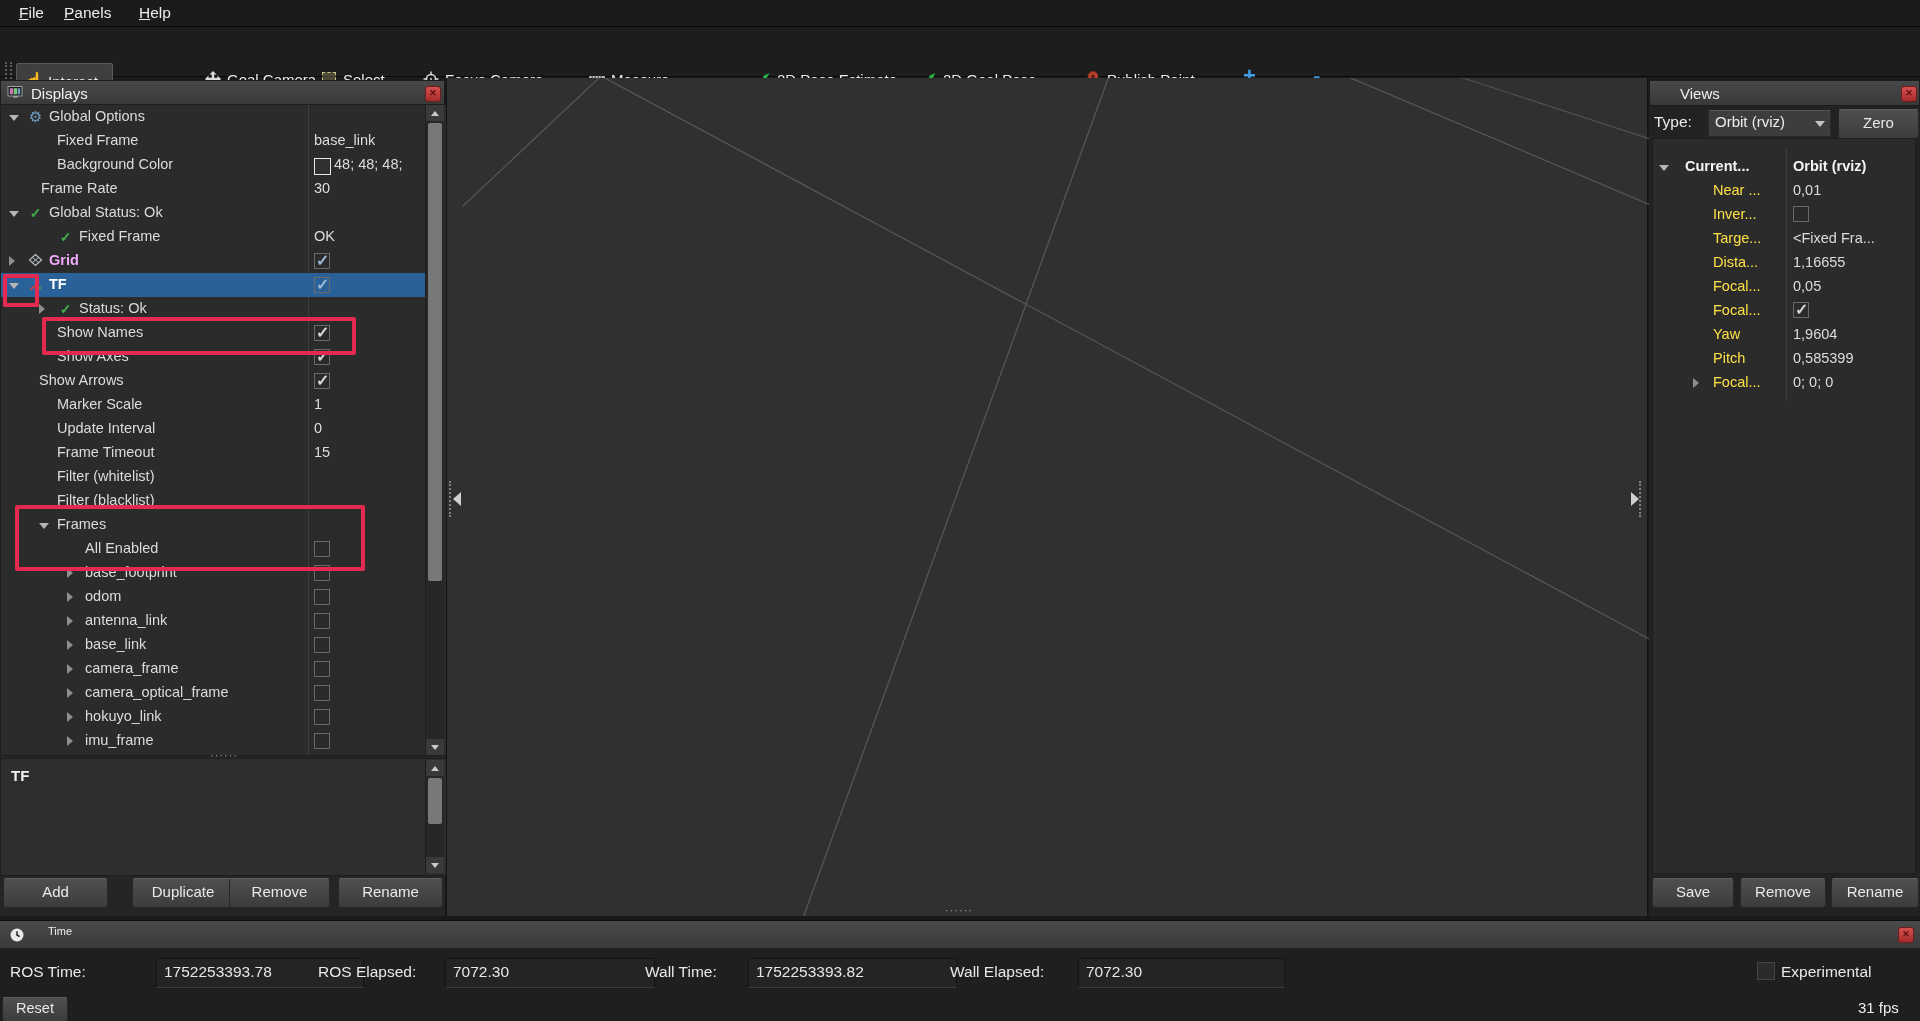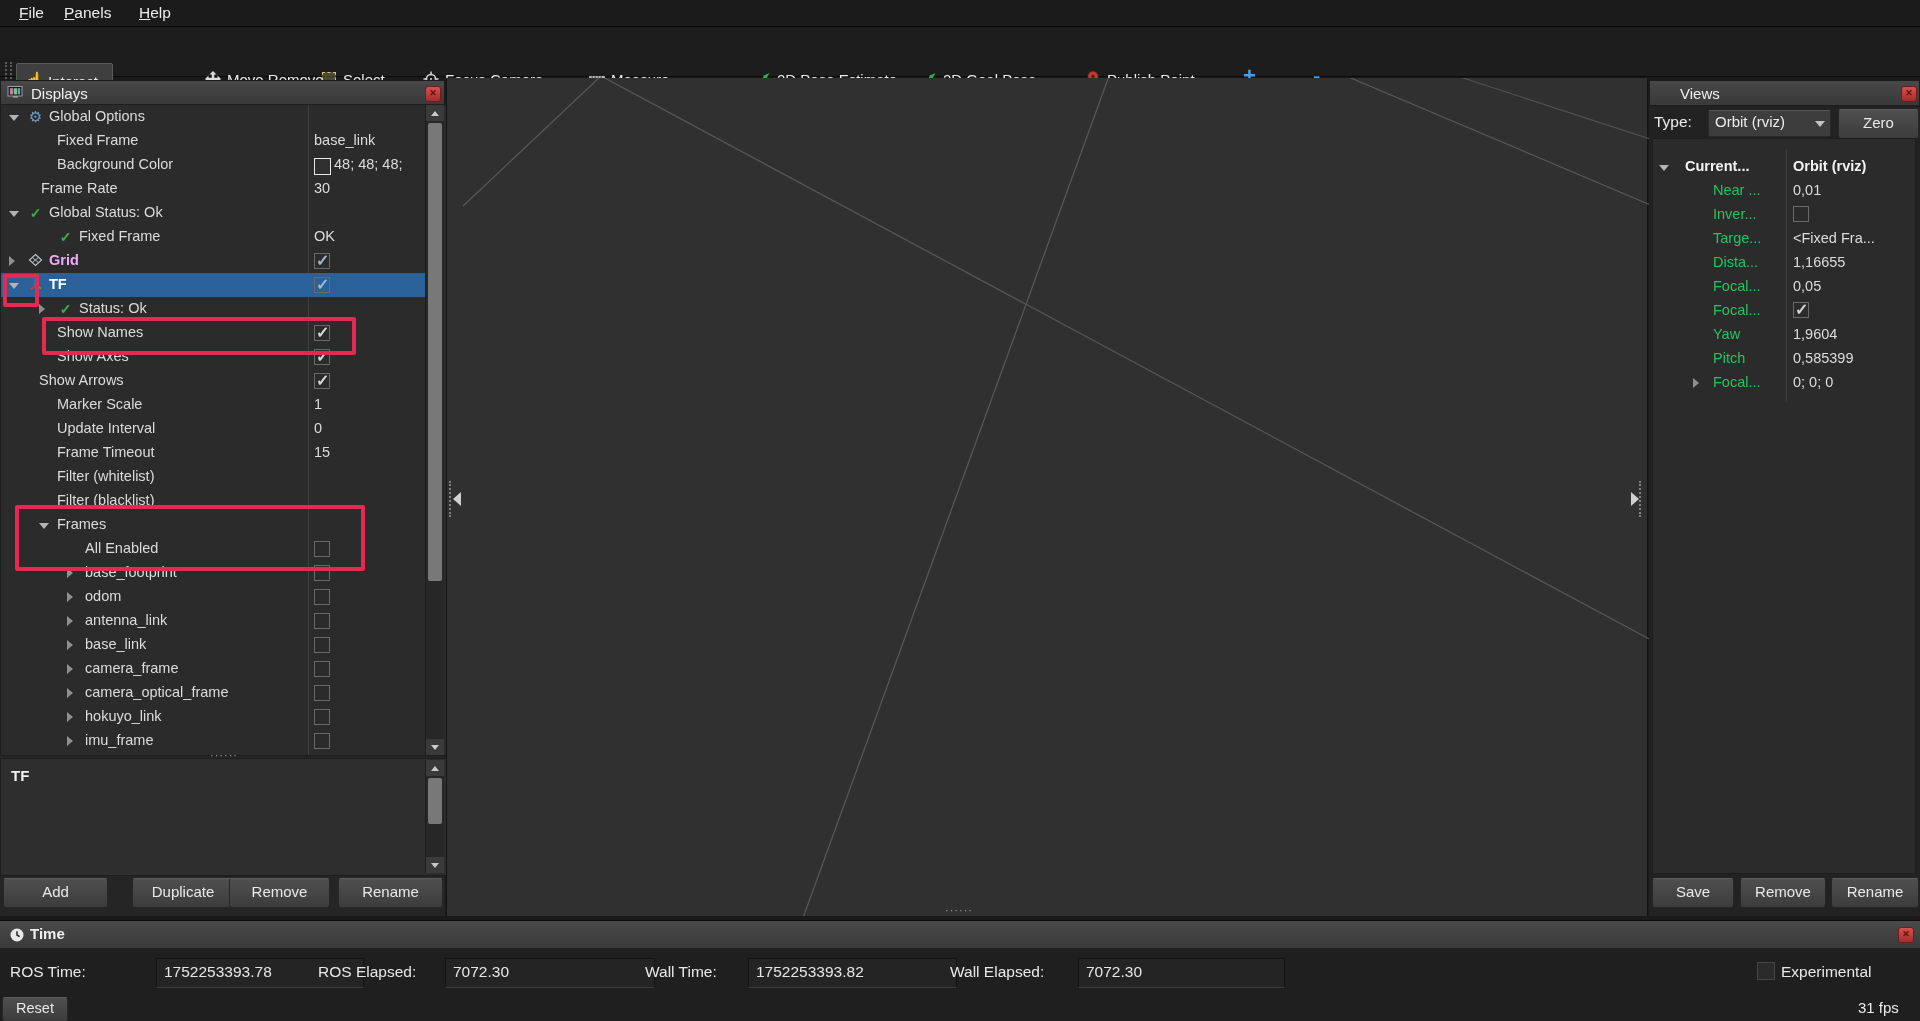--- a/index.html
+++ b/index.html
@@ -61,27 +61,27 @@
   .tri-left{width:0;height:0;border-top:7px solid transparent;border-bottom:7px solid transparent;border-right:8px solid #d0d0d0;}
   .tri-right{width:0;height:0;border-top:7px solid transparent;border-bottom:7px solid transparent;border-left:8px solid #d0d0d0;}
   
   #views-panel{left:1649px;top:80px;width:271px;height:836px;background:#222222;}
   #views-type-label{position:absolute;left:5px;top:33px;font-size:15.5px;color:#ececec;}
   #views-dropdown{position:absolute;left:59px;top:30px;width:121px;height:25px;background:#3d3d3d;border:1px solid #2a2a2a;border-top-color:#565656;border-radius:2px;cursor:pointer;overflow:hidden;}
   #views-dropdown .dd-text{position:absolute;left:6px;top:2px;font-size:15px;color:#ececec;white-space:nowrap;width:92px;overflow:hidden;}
   #views-dropdown .dd-arrow{position:absolute;right:5px;top:10px;width:0;height:0;border-left:5px solid transparent;border-right:5px solid transparent;border-top:6px solid #c4c4c4;}
   #views-tree{position:absolute;left:3px;top:58px;width:262px;height:734px;background:#2b2b2b;border:1px solid #1e1e1e;}
   .vrow{position:absolute;left:0;width:260px;height:24px;}
-  .vrow .lbl{position:absolute;top:3px;font-size:14.5px;color:#22c55e;white-space:nowrap;}
+  .vrow .lbl{position:absolute;top:3px;font-size:14.5px;color:#fde047;white-space:nowrap;}
   .vrow .val{position:absolute;left:140px;top:3px;font-size:14.5px;color:#dcdcdc;white-space:nowrap;overflow:hidden;max-width:118px;}
   .vrow.bold .lbl,.vrow.bold .val{font-weight:bold;color:#f4f4f4;}
   
   #time-panel{left:0;top:920px;width:1920px;height:101px;background:#1f1f1f;border-top:1px solid #0d0d0d;}
   #time-header{position:absolute;left:0;top:0;width:1920px;height:27px;background:linear-gradient(#4a4a4a,#3a3a3a);border-bottom:1px solid #222;}
-  #time-title{position:absolute;left:30px;top:4px;font-size:15px;color:#f0f0f0;font-weight:bold;}
+  #time-title{position:absolute;left:48px;top:4px;font-size:11px;color:#f0f0f0;}
   .tlabel2{position:absolute;top:42px;font-size:15.5px;color:#e8e8e8;white-space:nowrap;}
   .tinput{position:absolute;top:37px;height:28px;background:#242424;border:1px solid #141414;border-bottom-color:#3c3c3c;color:#e6e6e6;font-size:15.5px;line-height:26px;padding:0 7px;cursor:text;}
   #experimental-box{position:absolute;left:1757px;top:41px;width:16px;height:16px;background:#2b2b2b;border:1px solid #454545;cursor:pointer;}
   #experimental-label{position:absolute;left:1781px;top:42px;font-size:15.5px;color:#e8e8e8;}
   #fps{position:absolute;left:1858px;top:78px;font-size:15px;color:#ececec;}
 </style>
 </head>
 <body>
 
 <div id="menubar" class="abs">
@@ -98,21 +98,21 @@
           <span style="color:#e2e2e2;font-size:16px;line-height:16px;">☝</span>
         </div>
         <div style="position: static;">Interact</div>
       </div>
       <div class="tool" style="left: 204px;">
         <div class="ticon">
           <svg width="18" height="18" viewBox="0 0 18 18">
             <path d="M9 1 L12.5 4.5 H10.2 V7.8 H13.5 V5.5 L17 9 L13.5 12.5 V10.2 H10.2 V13.5 H12.5 L9 17 L5.5 13.5 H7.8 V10.2 H4.5 V12.5 L1 9 L4.5 5.5 V7.8 H7.8 V4.5 H5.5 Z" fill="#dcdcdc"></path>
           </svg>
         </div>
-        <div style="position: static;">Move Remove</div>
+        <div style="position: static;">Goal Camera</div>
       </div>
       <div class="tool" style="left: 320px;">
         <div class="ticon">
           <span style="display:inline-block;width:12px;height:12px;border:1.6px dashed #cdc382;background:rgba(205,195,130,0.28);"></span>
         </div>
         <div style="position: static;">Select</div>
       </div>
       <div class="tool" style="left: 422px;">
         <div class="ticon">
           <svg width="18" height="18" viewBox="0 0 18 18">

